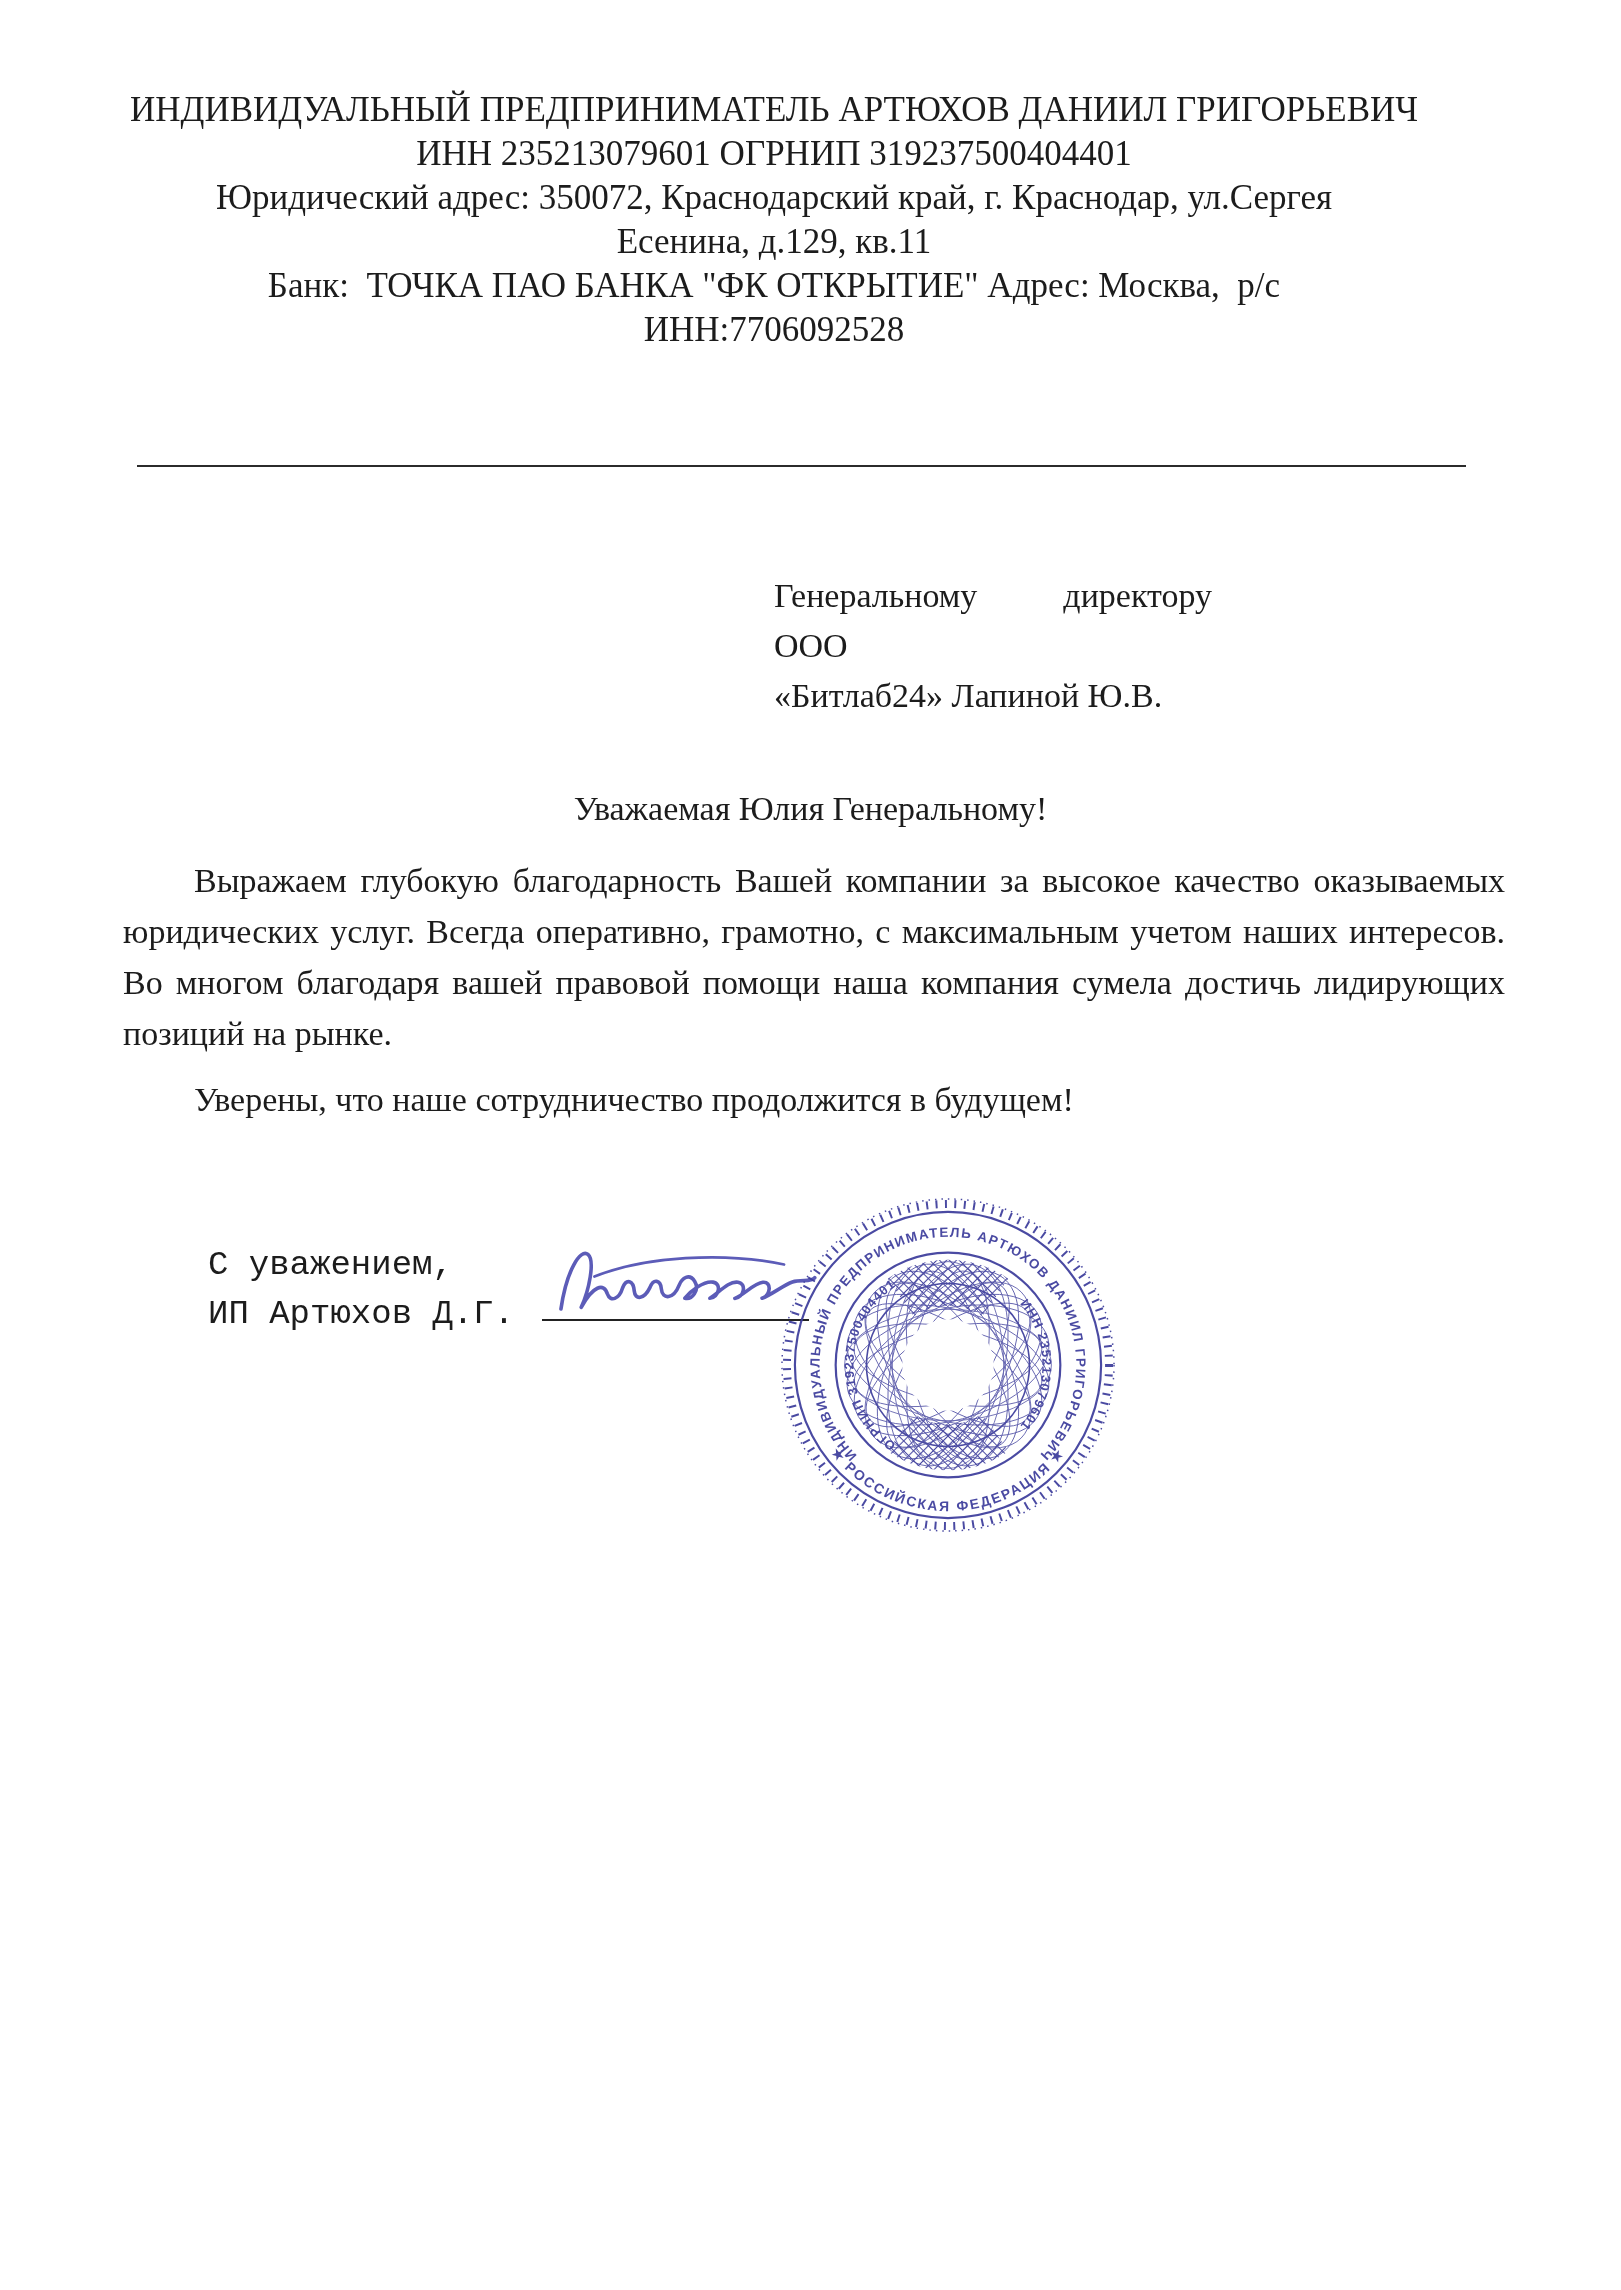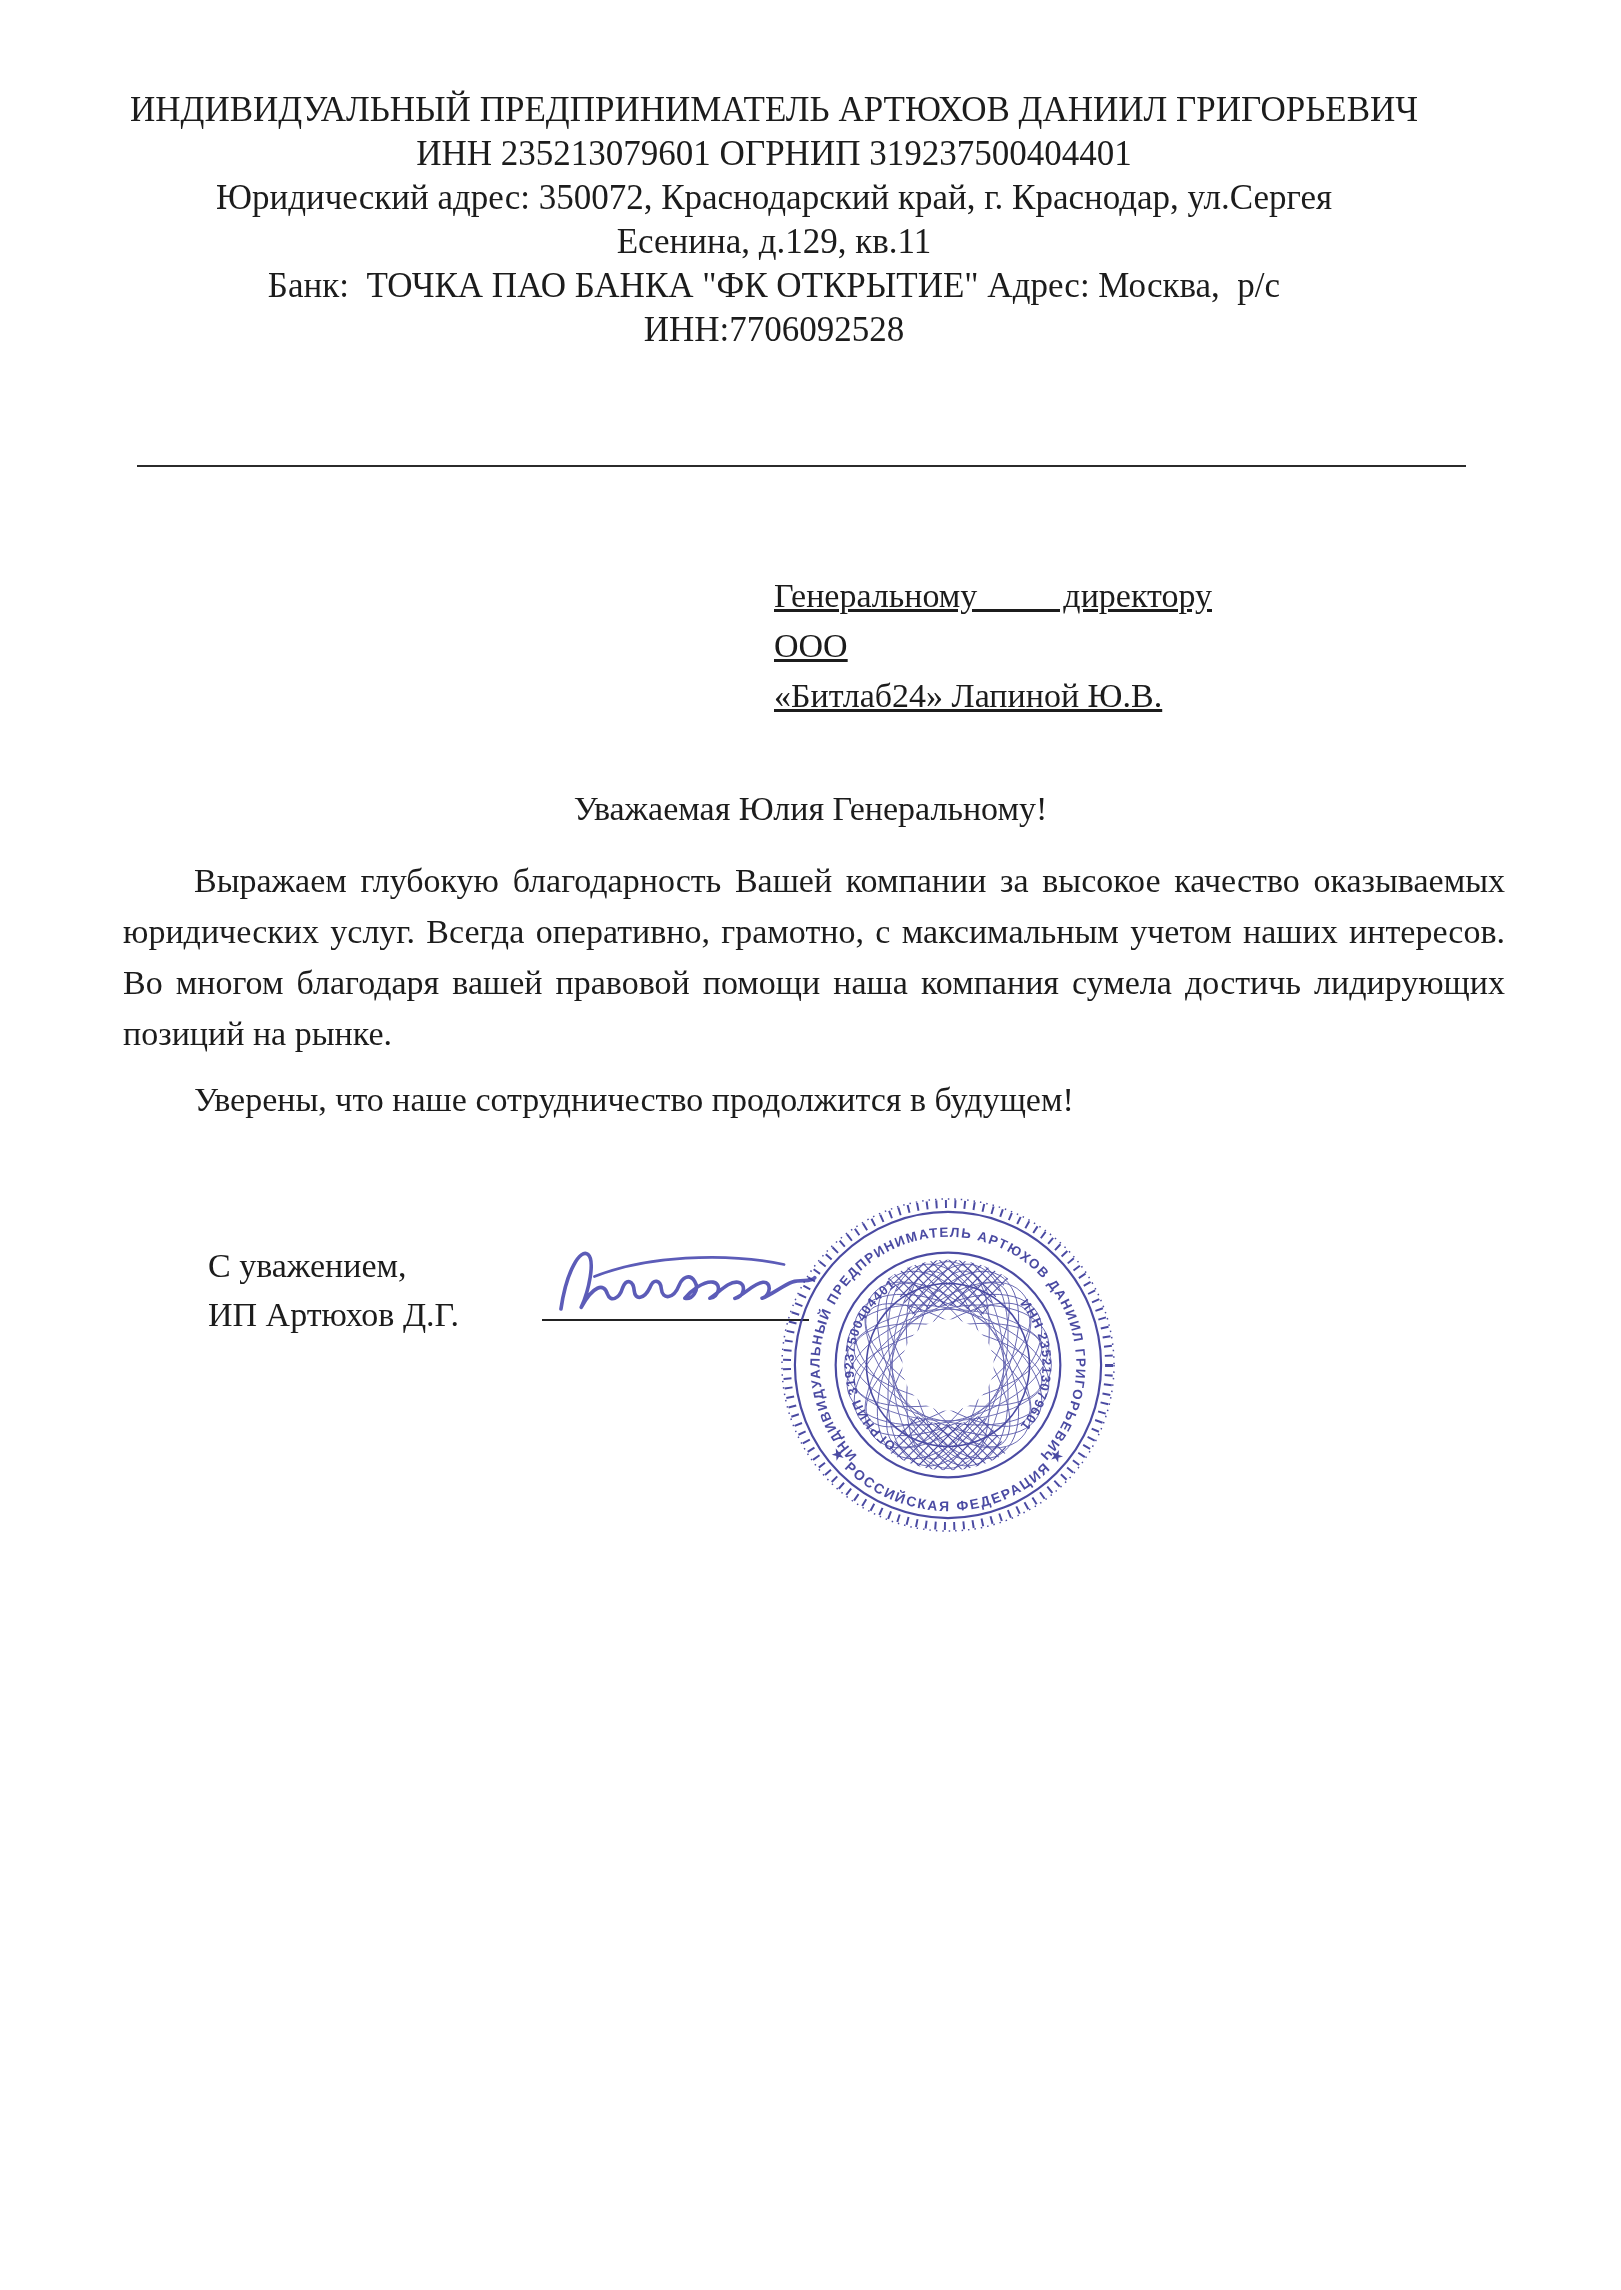--- a/index.html
+++ b/index.html
@@ -17,40 +17,40 @@
     text-align:center;font-size:35px;line-height:44px;
   }
   .header-line{white-space:pre-wrap;}
   .divider{
     position:absolute;top:465px;left:137px;width:1329px;
     border-top:2.9px solid #2b2b2b;height:0;
   }
   
   .addressee{
     position:absolute;top:571px;left:774px;width:438px;
-    font-size:34px;line-height:50px;text-decoration:underline;
+    font-size:34px;line-height:50px;
   }
   .addr1{text-align:justify;text-align-last:justify;}
   .addr2{text-align:left;}
   
   .salutation{
     position:absolute;top:790px;left:0;width:1621px;
     text-align:center;font-size:34px;
   }
   
   .body-p{
     position:absolute;left:123px;width:1382px;margin:0;
     font-size:34px;line-height:51px;text-align:justify;text-indent:71px;
   }
   .p1{top:828px;margin-top:27px;}
   .p2{top:1074px;}
   
   .sig-block{
     position:absolute;top:1241px;left:208px;
-    font-size:34px;line-height:49px;
+    font-size:34px;line-height:49px;font-family:Liberation Mono, monospace;
   }
   .sig-line{
     position:absolute;top:1319px;left:542px;width:267px;height:0;
     border-top:2.9px solid #222222;
   }
   .handwriting{
     position:absolute;top:1227px;left:545px;width:294px;height:98px;
     transform:rotate(-5deg);
   }
   .stamp{

